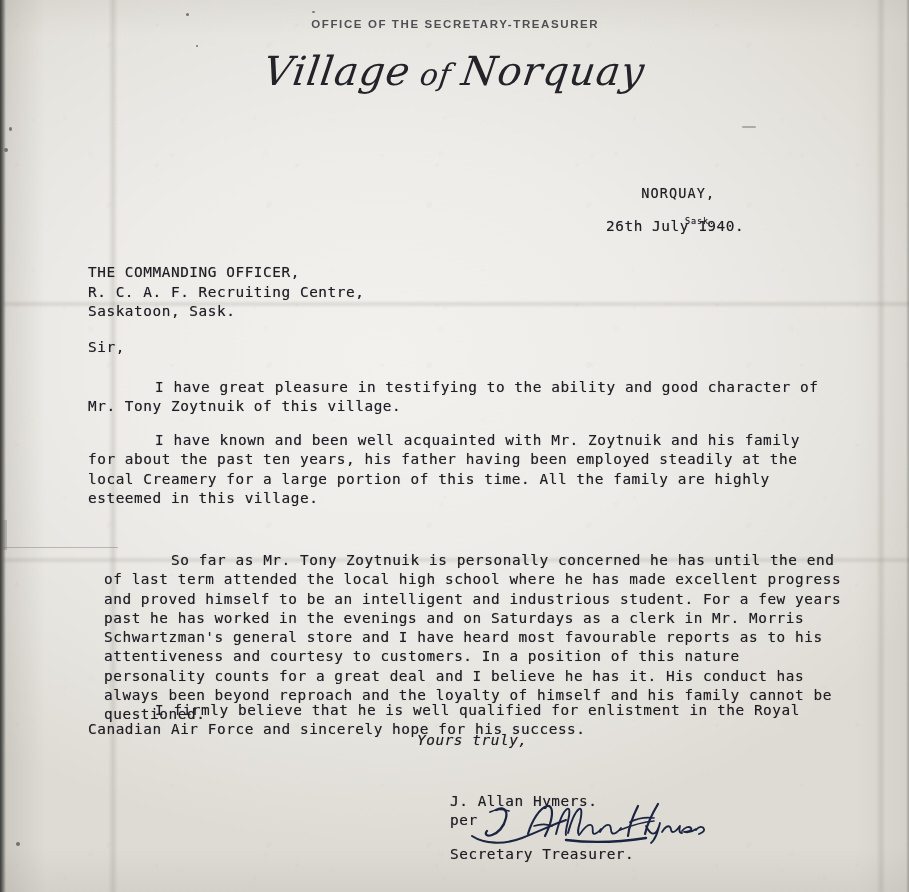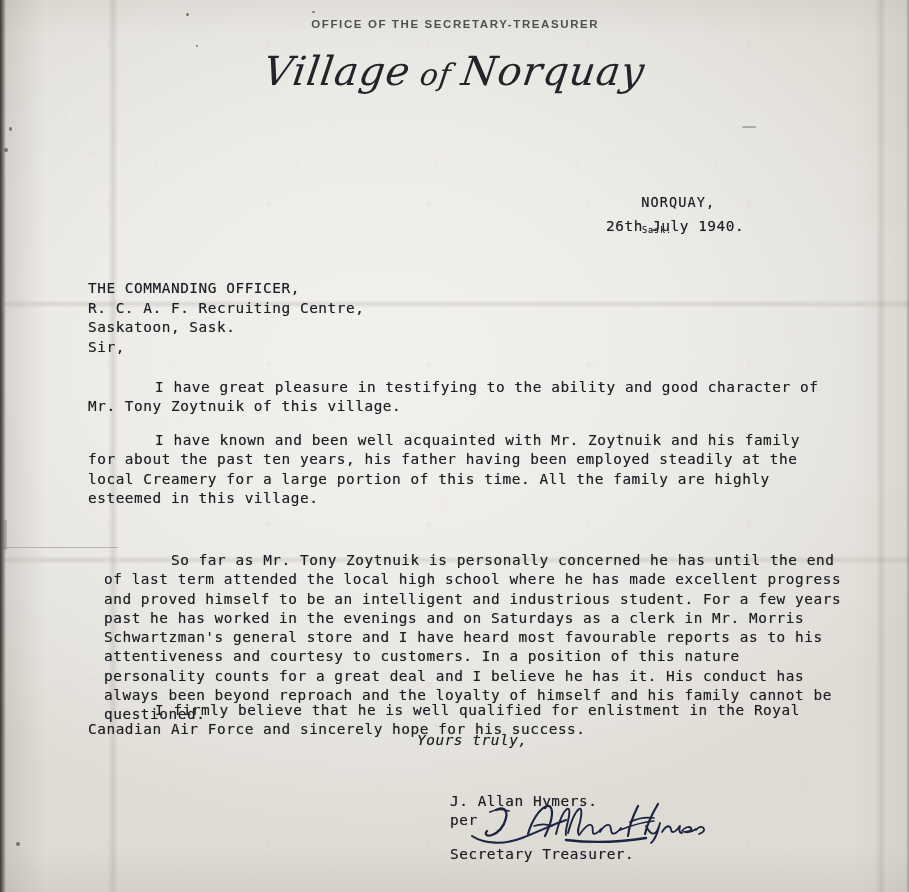--- a/index.html
+++ b/index.html
@@ -127,36 +127,36 @@
     font-size: 14.4px;
     line-height: 19px;
     letter-spacing: .55px;
     color: #1e1e24;
     white-space: pre-wrap;
     text-shadow: 0 0 .7px rgba(40,40,48,.55);
   }
 
   .place-block {
     left: 586px;
-    top: 183px;
-    text-align: center;
+    top: 174px;
+    text-align: right;
     line-height: 13px;
   }
   .place-city { font-size: 13.5px; letter-spacing: 1.1px; }
   .place-prov {
     font-size: 8.5px;
     letter-spacing: .9px;
     display: block;
     margin-left: 13px;
     margin-top: 2px;
   }
 
   .date-line { left: 606px; top: 217px; }
 
-  .addressee { left: 88px; top: 263px; line-height: 19.5px; margin-top: 16px; }
+  .addressee { left: 88px; top: 263px; line-height: 19.5px; }
   .salutation { left: 88px; top: 338px; }
 
   .para {
     left: 88px;
     width: 745px;
     text-indent: 67px;
     line-height: 19.3px;
   }
 
   #para1 { top: 378px; }

